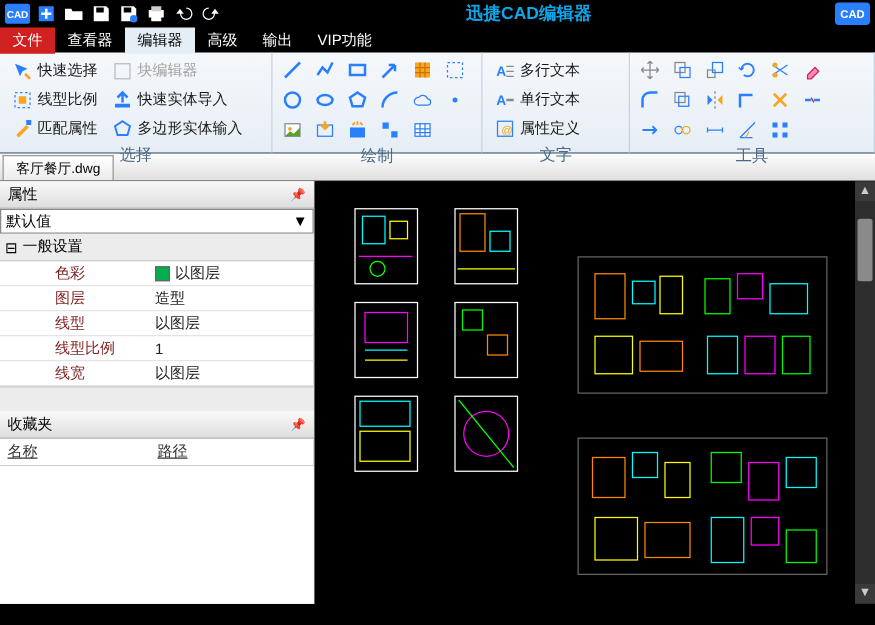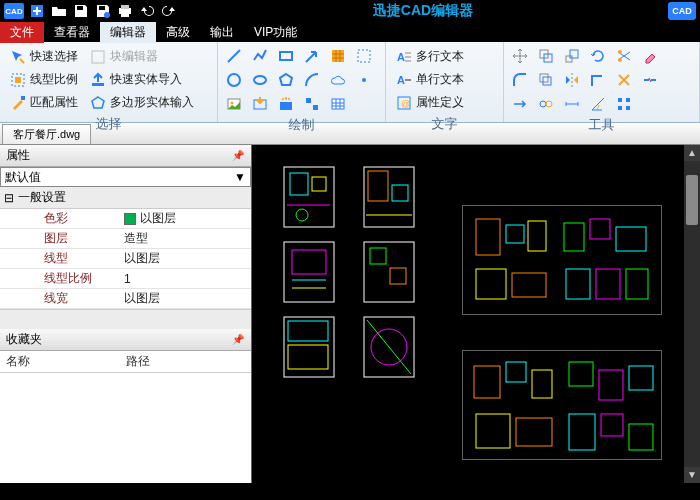--- a/index.html
+++ b/index.html
@@ -29,21 +29,21 @@
 .side { width: 252px; background: #fff; border-right: 1px solid #666; display: flex; flex-direction: column; }
 .panel-header { background: linear-gradient(#f9f9f9,#dedede); border-bottom: 1px solid #aaa; padding: 2px 6px; font-size: 12px; display:flex; justify-content:space-between; align-items:center; }
 .pin { font-size: 10px; color:#555; }
 .prop-combo { height: 20px; border: 1px solid #888; margin: 0; display: flex; align-items: center; padding: 0 4px; font-size: 12px; justify-content: space-between; background:#fff; }
 .prop-section { background: #ececec; padding: 2px 4px; font-size: 12px; border-bottom: 1px solid #ccc; display:flex; align-items:center; gap:4px; }
 .prop-grid { }
 .prop-row { display: flex; height: 20px; border-bottom: 1px solid #e4e4e4; font-size: 12px; align-items: center; }
 .prop-row .k { width: 120px; padding-left: 44px; color: #7f1d1d; }
 .prop-row .v { flex: 1; padding-left: 4px; color: #222; display:flex; align-items:center; gap:4px; }
 .swatch { width: 12px; height: 12px; background: #00b050; border:1px solid #666; }
-.fav-cols { display:flex; padding: 2px 6px; border-bottom:1px solid #ccc; font-size:12px; color:#333; }
+.fav-cols { display:flex; padding: 2px 6px; border-bottom:1px solid #ccc; font-size:12px; color:#333;text-decoration:underline; }
 .fav-cols .c1 { width: 120px; }
 .fav-body { flex:1; background:#fff; }
 .canvas { flex: 1; background: #000; position: relative; overflow: hidden; }
 .scrollbar-v { position:absolute; right:0; top:0; bottom:0; width:16px; background:#2d2d2d; }
 .scrollbar-v .thumb { position:absolute; left:2px; right:2px; top:30px; height:50px; background:#8a8a8a; border-radius:2px; }
 .scrollbar-v .arrow { position:absolute; left:0; right:0; height:16px; background:#3a3a3a; color:#ccc; text-align:center; font-size:10px; line-height:16px; }
 .cad-block { position:absolute; }
 .frame { position:absolute; border:1px solid rgba(200,200,200,0.5); }
 svg.icon { width:16px; height:16px; }
 </style>

